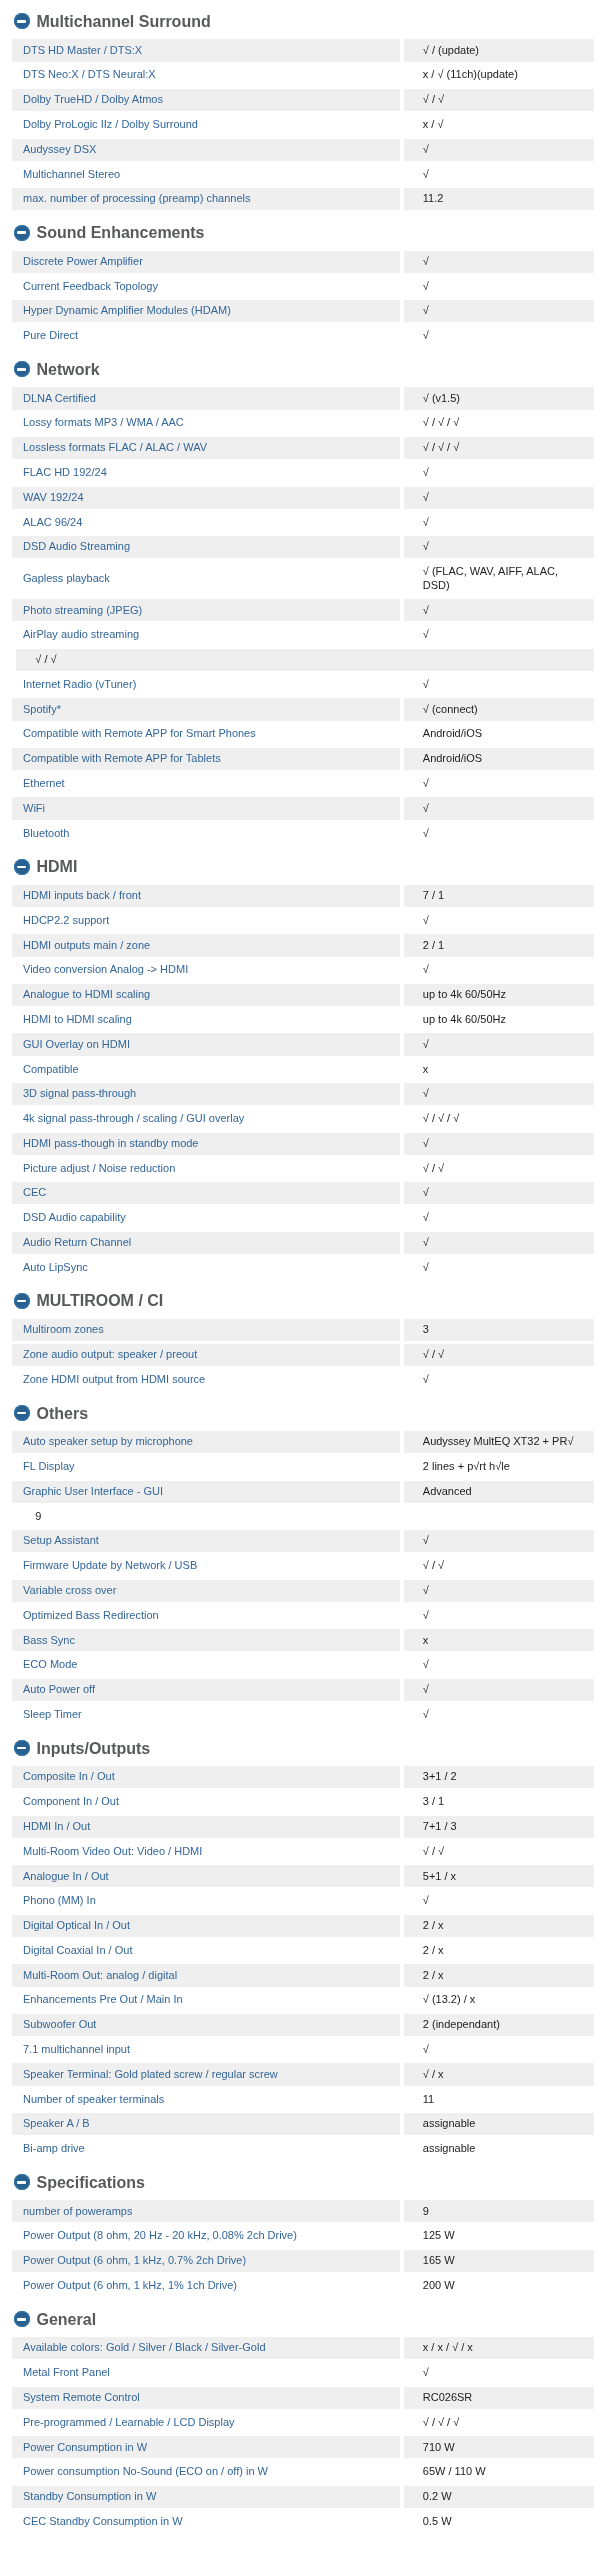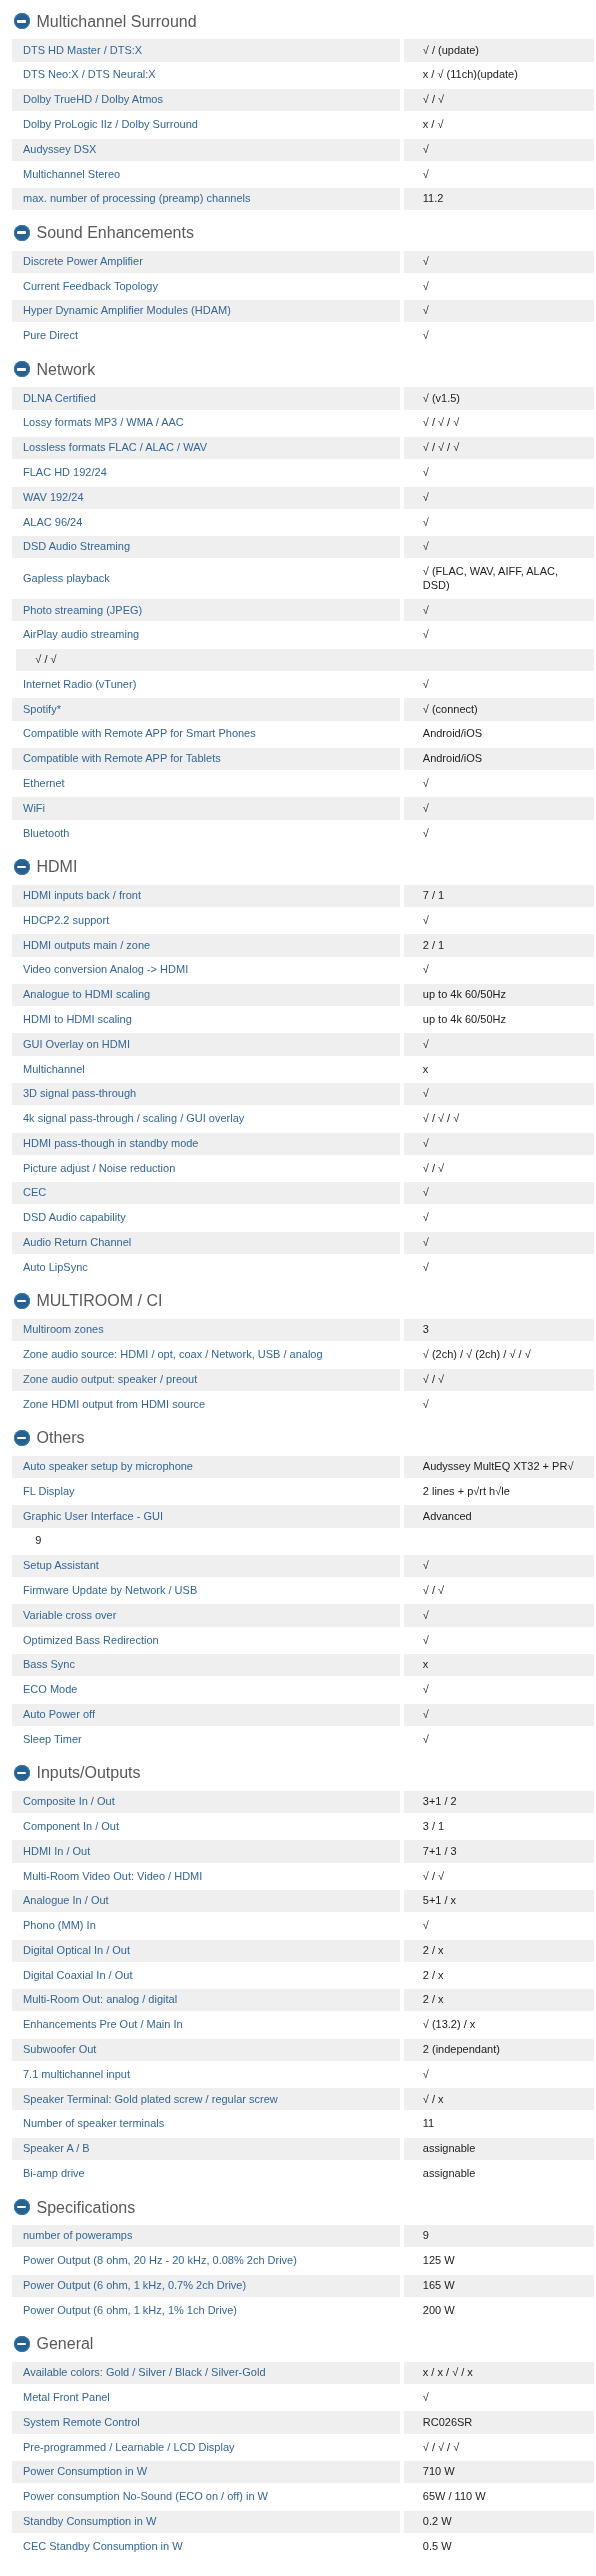--- a/index.html
+++ b/index.html
@@ -32,21 +32,21 @@
     left: 3.4px; top: 6.8px;
     width: 9.4px; height: 2.6px;
     background: #ffffff;
     border-radius: 0.9px;
   }
   .section-title {
     margin-left: 6.8px;
     font-size: 16px;
     line-height: 19px;
     color: #58595b;
-    font-weight: 400;
+    font-weight: 700;
   }
 
   .rows { }
   .spec-row {
     display: flex;
     margin-bottom: 2.6px;
     min-height: 22px;
   }
   .spec-row > div { background: #ffffff; }
   .spec-row.odd > div { background: #efefef; }
@@ -281,21 +281,21 @@
     <div class="spec-label">HDMI to HDMI scaling</div>
     <div class="spec-value">up to 4k 60/50Hz</div>
   </div>
 
   <div class="spec-row odd">
     <div class="spec-label">GUI Overlay on HDMI</div>
     <div class="spec-value">√</div>
   </div>
 
   <div class="spec-row even">
-    <div class="spec-label">Multichannel</div>
+    <div class="spec-label">Compatible</div>
     <div class="spec-value">x</div>
   </div>
 
   <div class="spec-row odd">
     <div class="spec-label">3D signal pass-through</div>
     <div class="spec-value">√</div>
   </div>
 
   <div class="spec-row even">
     <div class="spec-label">4k signal pass-through / scaling / GUI overlay</div>
@@ -338,24 +338,20 @@
     <h2 class="section-header">
       <span class="collapse-icon"></span>
       <span class="section-title">MULTIROOM / CI</span>
     </h2>
     <div class="rows">
   <div class="spec-row odd">
     <div class="spec-label">Multiroom zones</div>
     <div class="spec-value">3</div>
   </div>
 
-  <div class="spec-row even">
-    <div class="spec-label">Zone audio source: HDMI / opt, coax / Network, USB / analog</div>
-    <div class="spec-value">√ (2ch) / √ (2ch) / √ / √</div>
-  </div>
 
   <div class="spec-row odd">
     <div class="spec-label">Zone audio output: speaker / preout</div>
     <div class="spec-value">√ / √</div>
   </div>
 
   <div class="spec-row even">
     <div class="spec-label">Zone HDMI output from HDMI source</div>
     <div class="spec-value">√</div>
   </div>

